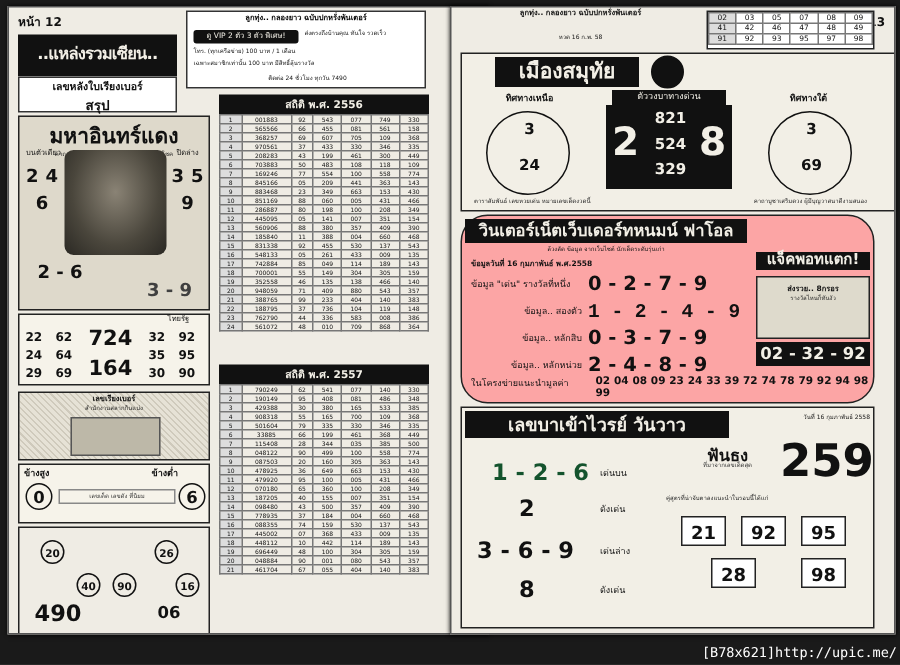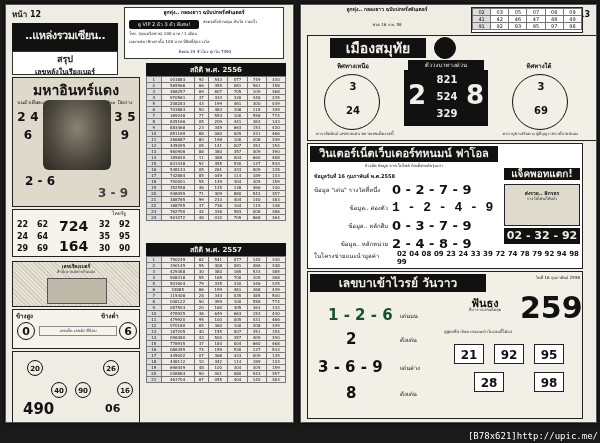--- a/index.html
+++ b/index.html
@@ -1,19 +1,19 @@
 <!DOCTYPE html>
 <html><head>
 <meta charset="utf-8">
 <style>
   html,body{margin:0;padding:0;background:#000;}
   body{width:600px;height:443px;overflow:hidden;font-family:"DejaVu Sans","Liberation Sans",sans-serif;}
   .page{position:relative;width:600px;height:443px;background:#1a1a1a;}
   .sheet{position:absolute;top:4px;bottom:20px;background:#efece4;border:1px solid #555;box-shadow:0 0 3px #000;overflow:hidden;}
-  .left{left:5px;width:287px;}
+  .left{left:5px;width:287px;padding-left:32px;}
   .right{left:300px;width:295px;}
   .pgnum{position:absolute;top:3px;font-size:8px;color:#111;font-weight:bold;}
   .box{position:absolute;box-sizing:border-box;}
   .bd{border:1px solid #222;}
   .blk{background:#111;color:#f2efe6;}
   .tiny{font-size:5px;line-height:1.15;}
   .xtiny{font-size:4px;line-height:1.1;}
   .sm{font-size:6px;line-height:1.2;}
   .md{font-size:8px;}
   .lg{font-size:12px;}
@@ -44,22 +44,22 @@
       <div class="box xtiny" style="left:78px;top:12px;width:78px;color:#111;">ส่งตรงถึงบ้านคุณ ทันใจ รวดเร็ว</div>
       <div class="box xtiny" style="left:4px;top:24px;width:152px;color:#111;">โทร. (ทุกเครือข่าย) 100 บาท / 1 เดือน</div>
       <div class="box xtiny" style="left:4px;top:32px;width:152px;color:#111;">เฉพาะสมาชิกเท่านั้น 100 บาท มีสิทธิ์ลุ้นรางวัล</div>
       <div class="box xtiny ctr" style="left:4px;top:42px;width:152px;color:#111;">ติดต่อ 24 ชั่วโมง ทุกวัน 7490</div>
     </div>
 
     <div class="box blk" style="left:6px;top:18px;width:106px;height:28px;">
       <div class="ctr" style="font-size:11px;font-weight:bold;padding-top:3px;letter-spacing:-0.5px;">..แหล่งรวมเซียน..</div>
     </div>
     <div class="box" style="left:6px;top:46px;width:106px;height:24px;background:#fff;border:1px solid #333;">
+      <div class="ctr" style="font-size:7px;font-weight:bold;color:#111;">เลขหลังใบเรียงเบอร์</div>
       <div class="ctr" style="font-size:9px;font-weight:bold;color:#111;">สรุป</div>
-      <div class="ctr" style="font-size:7px;font-weight:bold;color:#111;">เลขหลังใบเรียงเบอร์</div>
     </div>
 
     <div class="box bd" style="left:6px;top:72px;width:128px;height:130px;background:#ded9cb;">
       <div class="ctr" style="font-size:14px;font-weight:bold;color:#111;margin-top:1px;">มหาอินทร์แดง</div>
       <div class="ctr xtiny" style="color:#222;">คาถามหาเสน่ห์ มหาลาภ เรียกทรัพย์ เรียกโชค</div>
       <div class="box figure" style="left:30px;top:22px;width:68px;height:70px;border-radius:6px;">
         <div class="sun" style="left:19px;top:4px;width:30px;height:30px;background:radial-gradient(circle,#e9e4d4 0%,#9d9customarily 0%,#6b6659 70%);"></div>
       </div>
       <div class="box tiny ctr" style="left:2px;top:22px;width:28px;color:#111;">บนตัวเดียว</div>
       <div class="box tiny ctr" style="left:98px;top:22px;width:28px;color:#111;">ปิดล่าง</div>
@@ -598,21 +598,21 @@
         <div class="box bignum ctr" style="left:28px;top:4px;width:30px;font-size:10px;color:#f2efe6;">821</div>
         <div class="box bignum ctr" style="left:28px;top:21px;width:30px;font-size:10px;color:#f2efe6;">524</div>
         <div class="box bignum ctr" style="left:28px;top:38px;width:30px;font-size:10px;color:#f2efe6;">329</div>
         <div class="box bignum" style="left:62px;top:10px;font-size:26px;color:#f2efe6;">8</div>
       </div>
 
       <div class="box xtiny" style="left:8px;top:96px;width:120px;color:#222;">ตาราสัมพันธ์ เลขหวยเด่น หมายเลขเด็ดงวดนี้</div>
       <div class="box xtiny" style="left:150px;top:96px;width:120px;color:#222;text-align:right;">คาถาบูชาเสริมดวง ผู้มีบุญวาสนาดีงามสนอง</div>
     </div>
 
-    <div class="box bd" style="left:6px;top:138px;width:276px;height:126px;background:#ffffff;">
+    <div class="box bd" style="left:6px;top:138px;width:276px;height:126px;background:#fca5a5;border-radius:18px;">
       <div class="box blk ctr" style="left:2px;top:2px;width:188px;height:16px;line-height:16px;font-size:11px;font-weight:bold;">วินเตอร์เน็ตเว็บเดอร์ทหนมน์ ฟาโอล</div>
       <div class="box xtiny ctr" style="left:2px;top:20px;width:188px;color:#111;">ล้วงลัด ข้อมูล จากเว็บไซต์ นักเด็ดระดับรุ่นเก่า</div>
       <div class="box tiny" style="left:6px;top:30px;width:184px;color:#111;font-weight:bold;">ข้อมูลวันที่ 16 กุมภาพันธ์ พ.ศ.2558</div>
 
       <div class="box sm" style="left:6px;top:42px;width:72px;color:#111;">ข้อมูล "เด่น" รางวัลที่หนึ่ง</div>
       <div class="box bignum" style="left:84px;top:38px;font-size:13px;color:#111;">0 - 2 - 7 - 9</div>
       <div class="box sm" style="left:20px;top:60px;width:60px;color:#111;text-align:right;">ข้อมูล.. สองตัว</div>
       <div class="box bignum" style="left:84px;top:56px;font-size:13px;color:#111;font-family:Liberation Mono, monospace;">1 - 2 - 4 - 9</div>
       <div class="box sm" style="left:20px;top:78px;width:60px;color:#111;text-align:right;">ข้อมูล.. หลักสิบ</div>
       <div class="box bignum" style="left:84px;top:74px;font-size:13px;color:#111;">0 - 3 - 7 - 9</div>

